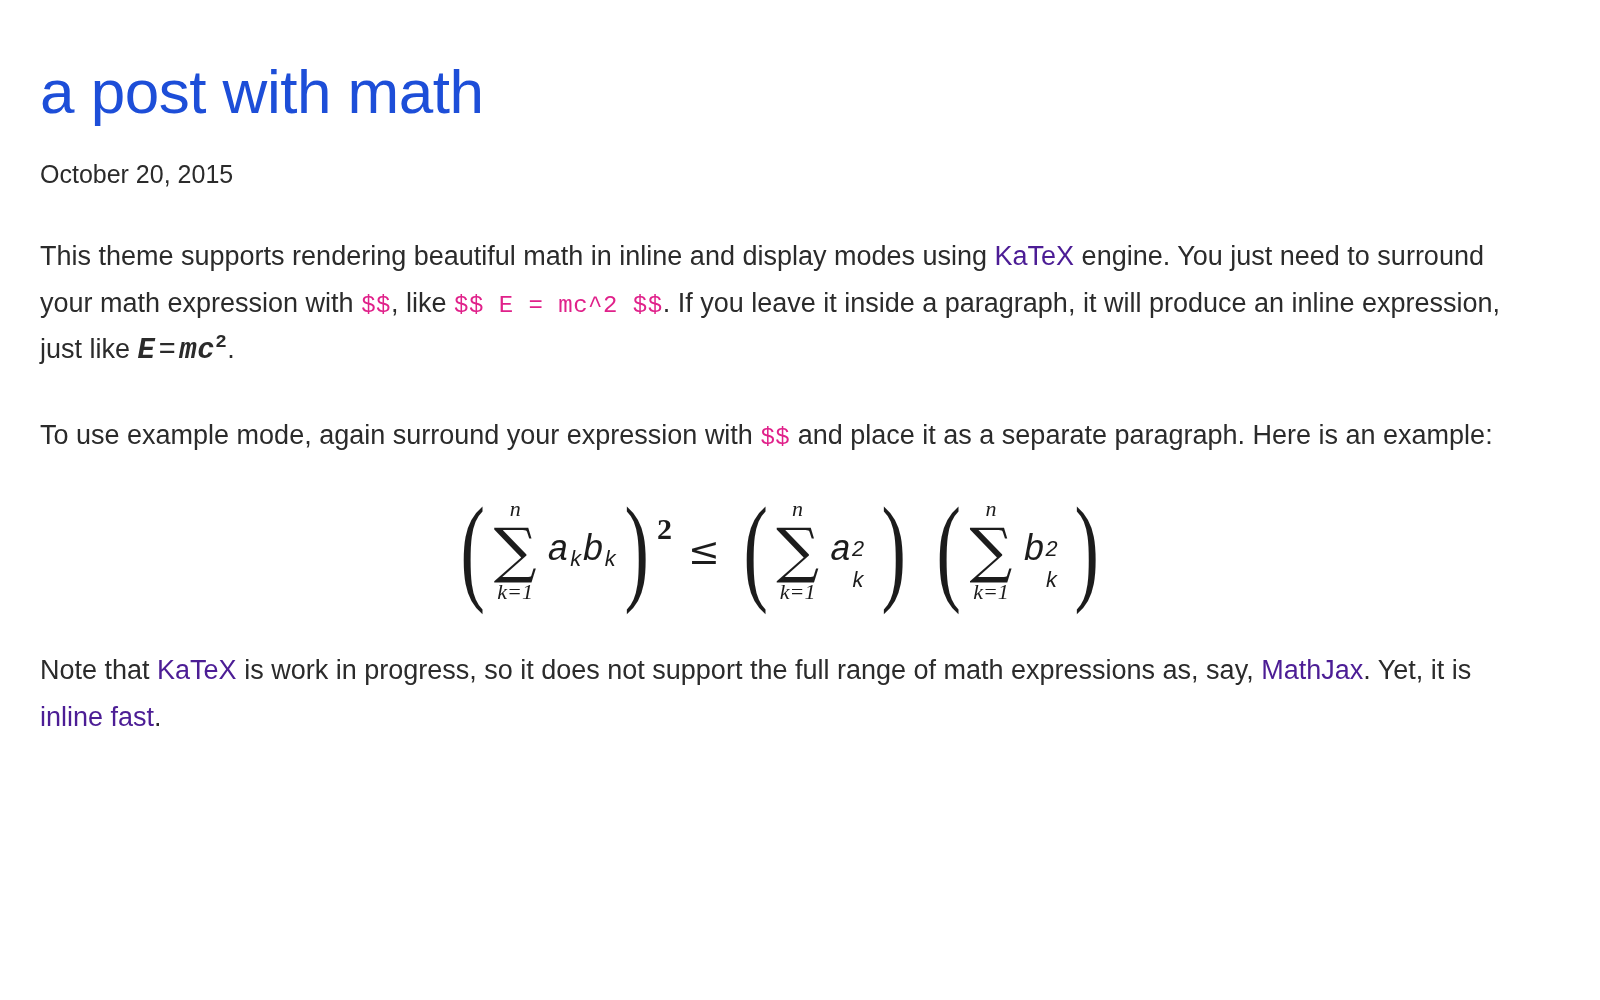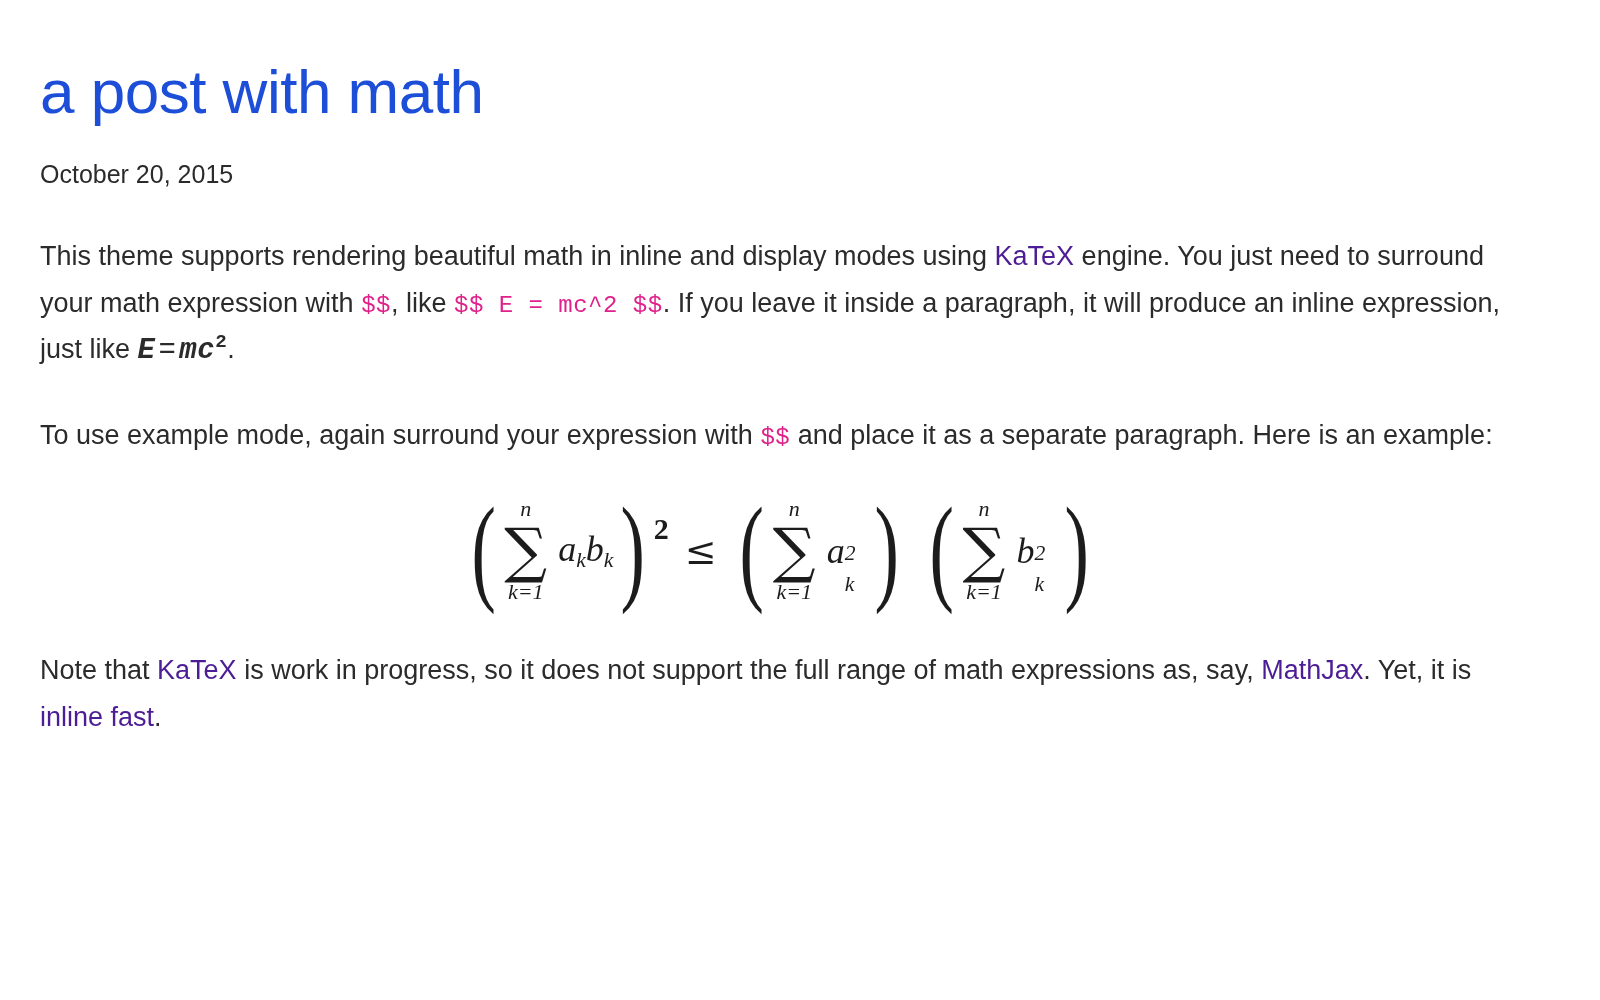--- a/index.html
+++ b/index.html
@@ -103,21 +103,21 @@
     font-family: "DejaVu Serif", serif;
   }
   .sumgroup .lim-bot {
     font-size: 22px;
     font-style: italic;
     font-family: "Liberation Serif", serif;
     margin-top: 1px;
     text-align: center;
   }
   .term {
-    font-family: Liberation Serif, serif;
+    font-family: Liberation Mono, monospace;
     font-style: italic;
     font-size: 36px;
     margin-left: 10px;
     white-space: nowrap;
   }
   .term sub {
     font-size: 0.6em;
     vertical-align: -0.3em;
   }
   .supsub {

